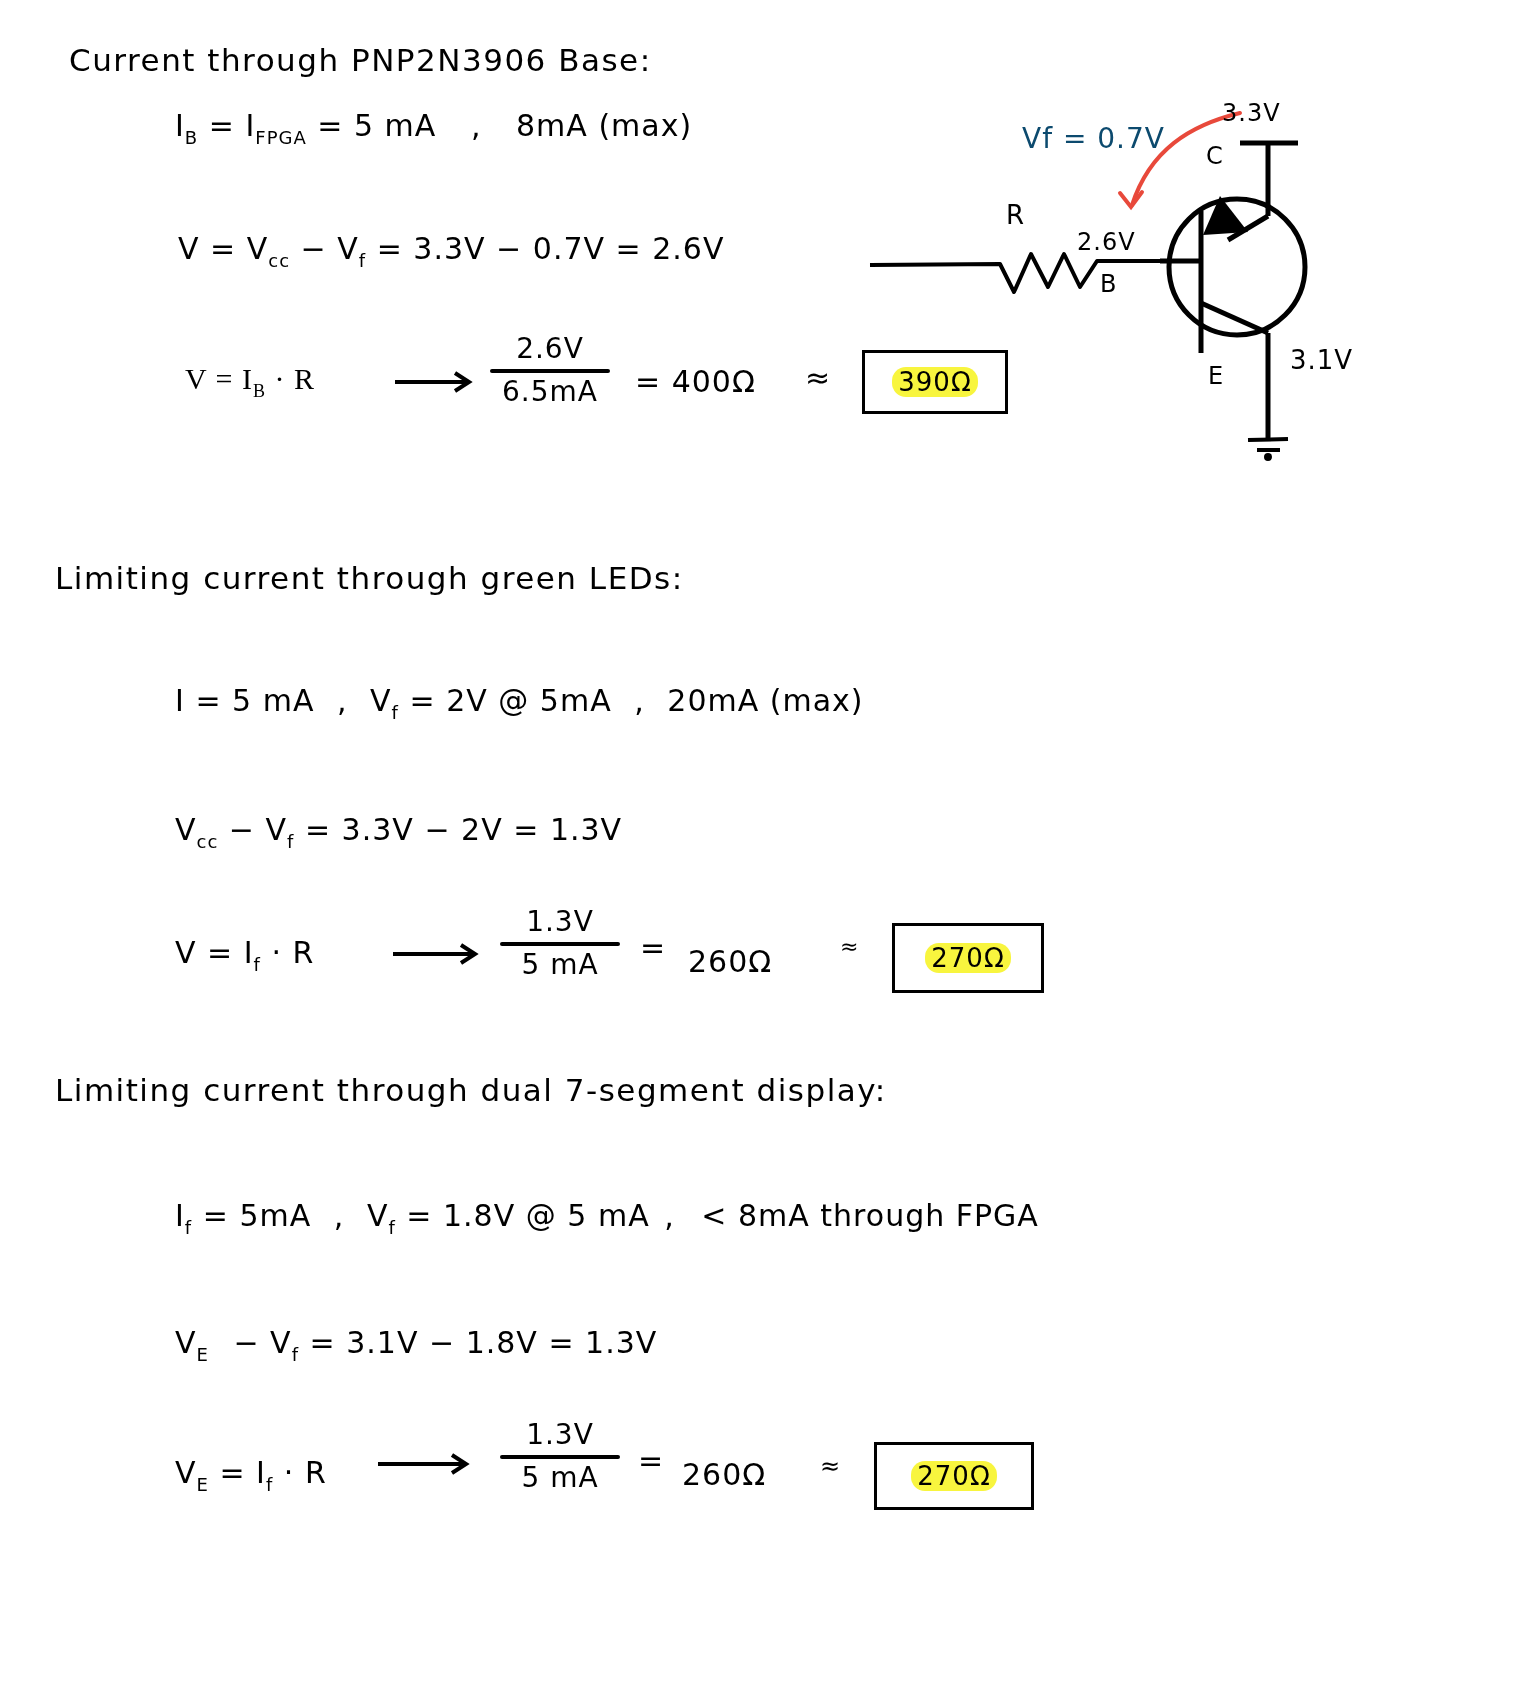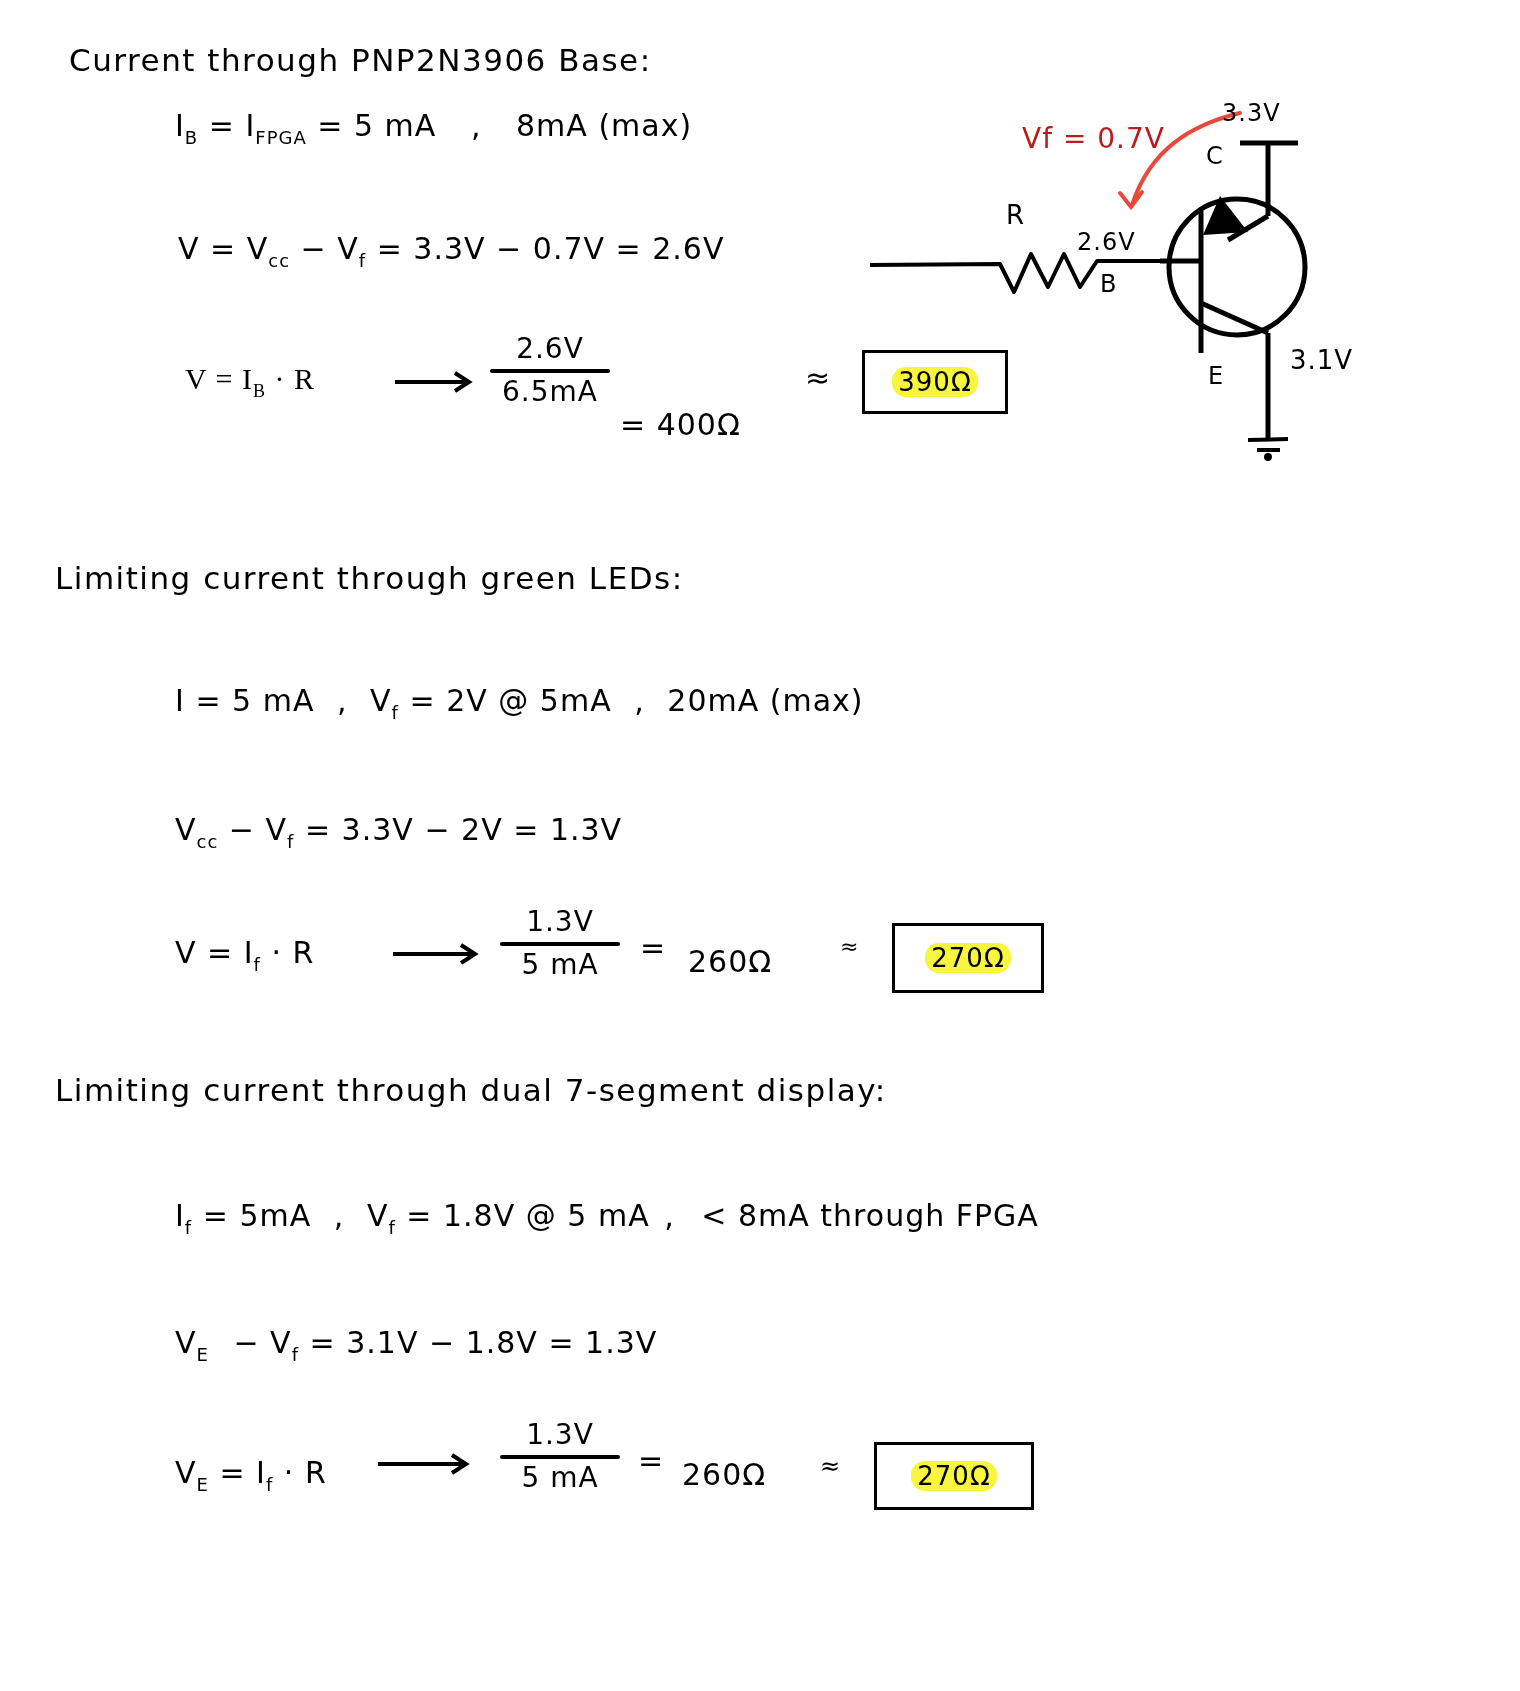--- a/index.html
+++ b/index.html
@@ -8,21 +8,21 @@
     .t { position: absolute; white-space: nowrap; font-size: 30px; letter-spacing: 1px; }
     .heading { font-size: 31px; letter-spacing: 1.5px; }
     .sub { font-size: 18px; position: relative; top: 8px; }
     .frac { position: absolute; text-align: center; font-size: 28px; letter-spacing: 1px; }
     .frac .num { display: block; padding-bottom: 4px; }
     .frac .bar { display: block; height: 4px; background: #000; border-radius: 2px; }
     .frac .den { display: block; padding-top: 2px; }
     .answer-box { position: absolute; border: 3px solid #000; display: flex; align-items: center; justify-content: center; margin-left: 16px; }
     .hl { background: #f8f53e; border-radius: 14px; padding: 0 6px; font-size: 26px; letter-spacing: 1px; }
     .arrow { position: absolute; }
-    .red { color: #b91c1c; }
+    .red { color: #0c4a6e; }
     svg { position: absolute; overflow: visible; }
   </style>
 </head>
 <body>
 
 <div class="t heading" style="left:52px; top:42px;margin-left:17px;">Current through PNP2N3906 Base:</div>
 
 <div class="t" style="left:175px; top:108px;">
   <span>I</span><span class="sub">B</span>
   <span>= I</span><span class="sub">FPGA</span>
@@ -40,21 +40,21 @@
 </div>
 <svg class="arrow" style="left:395px; top:372px;" width="80" height="20">
   <line x1="0" y1="10" x2="72" y2="10" stroke="#000" stroke-width="4"></line>
   <polyline points="60,1 74,10 60,19" fill="none" stroke="#000" stroke-width="4"></polyline>
 </svg>
 <div class="frac" style="left:490px; top:332px; width:120px;">
   <span class="num">2.6V</span>
   <span class="bar"></span>
   <span class="den">6.5mA</span>
 </div>
-<div class="t" style="left:620px; top:364px;margin-top:43px;">= 400Ω</div>
+<div class="t" style="left:635px; top:364px;">= 400Ω</div>
 <div class="t" style="left:805px; top:360px;">≈</div>
 <div class="answer-box" style="left:846px; top:350px; width:140px; height:58px;">
   <span class="hl">390Ω</span>
 </div>
 
 <svg style="left:0; top:0;" width="1520" height="500">
 
   <g stroke="#000" stroke-width="4" fill="none" stroke-linejoin="round">
     <polyline points="870,265 1000,264 1014,292 1031,254 1048,287 1064,254 1080,287 1097,261 1200,261"></polyline>
   </g>

